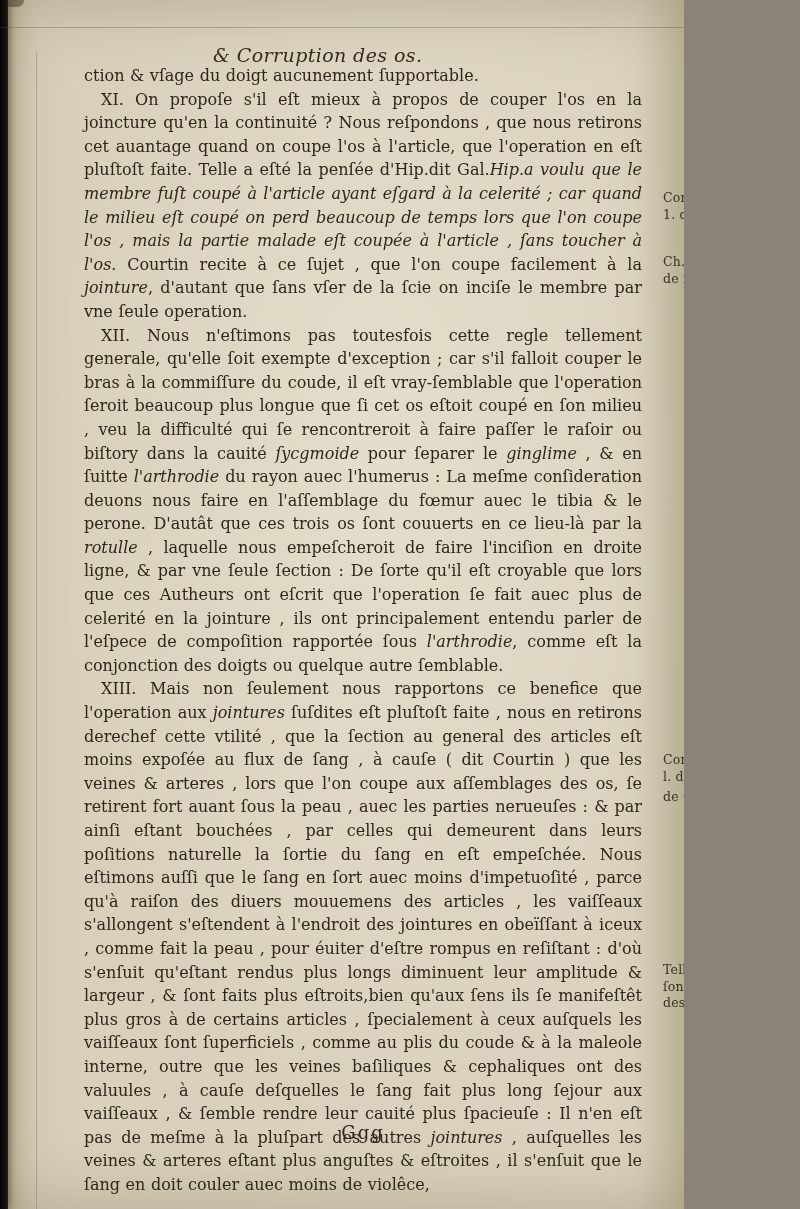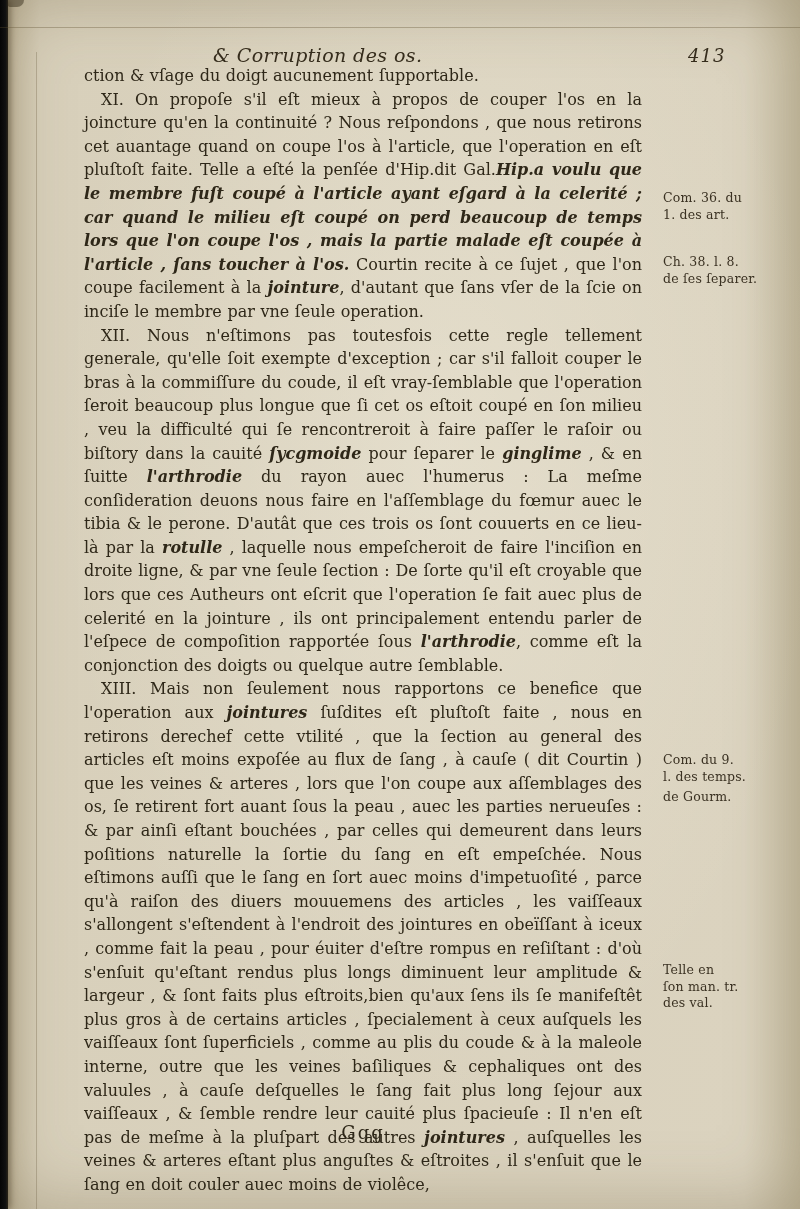--- a/index.html
+++ b/index.html
@@ -1,18 +1,18 @@
 <!DOCTYPE html>
 <html><head>
 <meta charset="utf-8">
 <style>
   html,body { margin:0; padding:0; background:#8a8478; }
   .scan {
     position:relative;
-    width:800px; height:1209px;
+    width:684px; height:1209px;
     margin:0;
     background:
       radial-gradient(ellipse at 55% 38%, rgba(255,252,240,.28), rgba(0,0,0,0) 62%),
       linear-gradient(90deg, #c4b99e 0%, #d8d0bb 5%, #dbd3bf 93%, #cbc2a8 100%);
     background-color:#d8d0bb;
     box-shadow: inset 0 0 70px rgba(110,95,60,.38);
     overflow:hidden;
     font-family:"DejaVu Serif","Liberation Serif",serif;
     color:#2e2718;
   }
@@ -44,21 +44,21 @@
   }
   .textblock {
     position:absolute; left:84px; top:64px; width:558px;
   }
   .para {
     margin:0; text-align:justify;
     font-size:16px; line-height:23.6px;
     word-spacing:.5px;
   }
   .para.ind { text-indent:17px; }
-  .it { font-style:italic;font-weight:bold; }
+  .it { font-style:italic; }
   .mnote {
     position:absolute; left:647px; width:112px;
     font-size:12.5px; line-height:16.5px;
     color:#3a3122; letter-spacing:.2px;margin-left:16px;
   }
   .footer-sig {
     position:absolute; left:84px; top:1122px; width:558px;
     text-align:center; font-size:18px; letter-spacing:2px; color:#2e2718;
   }
 </style>

